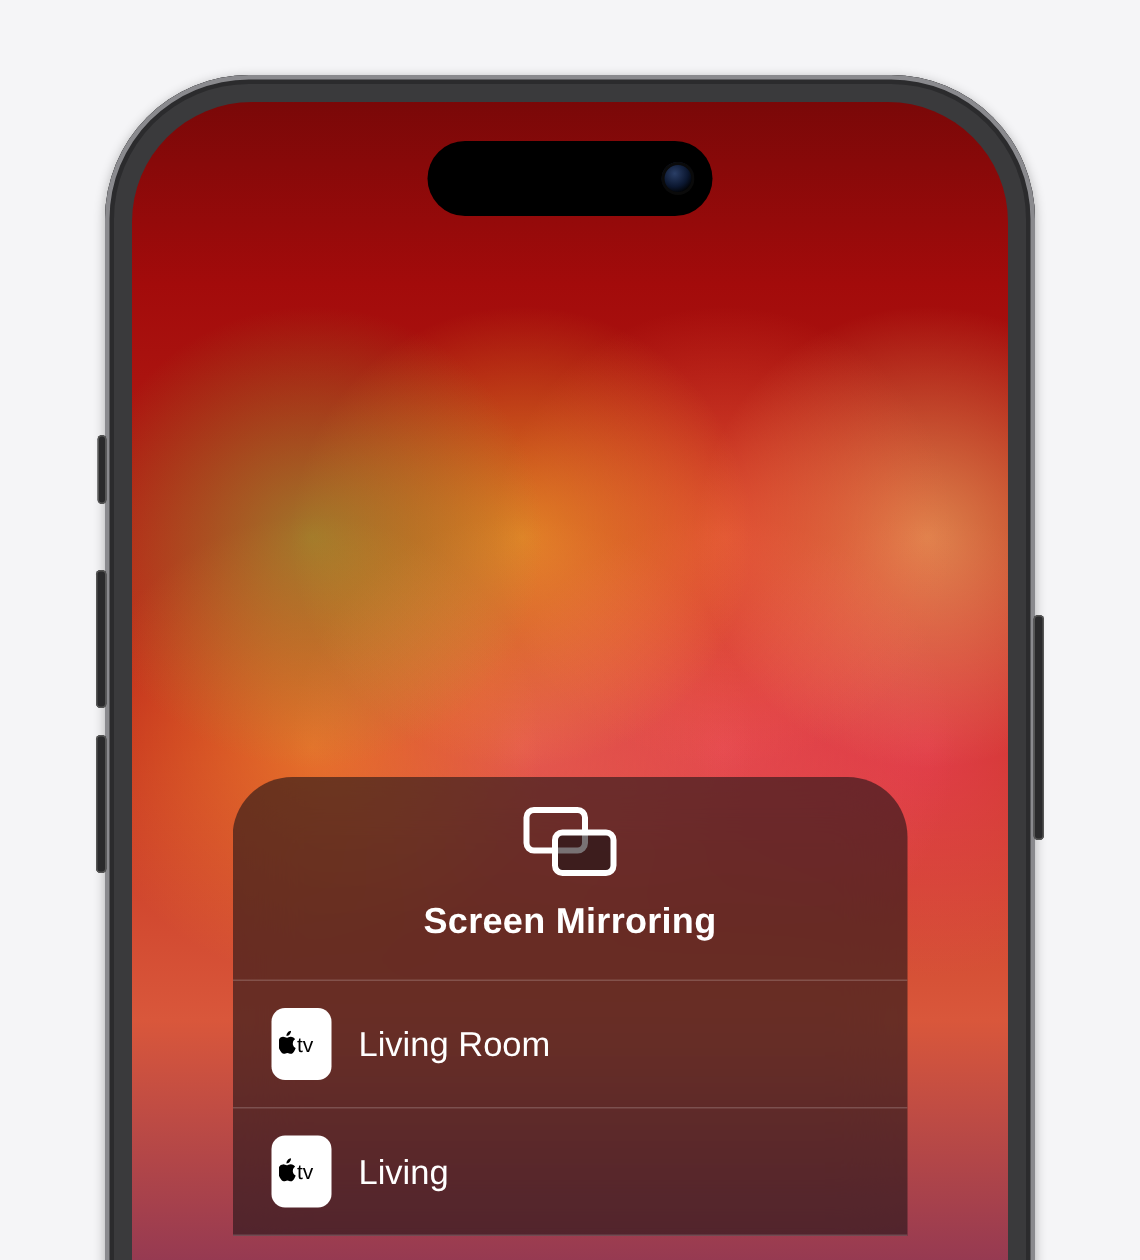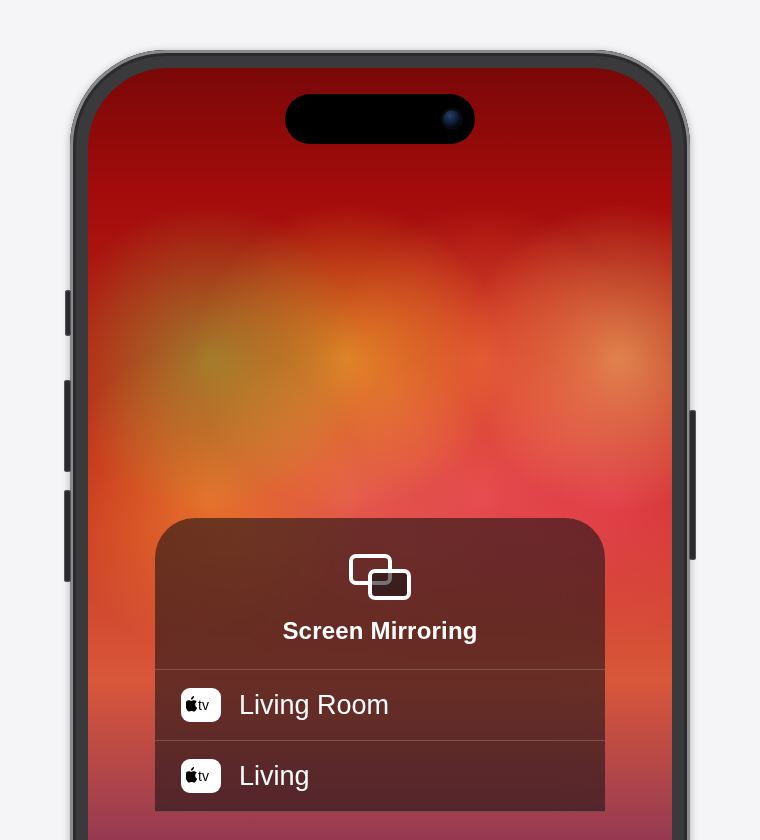--- a/index.html
+++ b/index.html
@@ -83,21 +83,21 @@
   }
 
   
   .popup {
     position: absolute;
     left: 50%;
     transform: translateX(-50%);
     top: 450px;
     width: 450px;
     border-radius: 40px 40px 0 0;
-    padding-top: 35px;
+    padding-top: 19px;
     background: rgba(30, 20, 24, 0.60);
     backdrop-filter: blur(20px);
     -webkit-backdrop-filter: blur(20px);
     color: #fff;
     overflow: hidden;
   }
   .popup-header {
     display: flex;
     flex-direction: column;
     align-items: center;
@@ -118,32 +118,32 @@
     gap: 18px;
     padding: 18px 26px;
     border-top: 1px solid rgba(255,255,255,.18);
     cursor: pointer;
   }
   .device-item:last-child {
     border-bottom: 1px solid rgba(255,255,255,.18);
   }
 
   .atv-icon {
-    width: 40px; height: 34px;
+    width: 40px; height: 48px;
     border-radius: 9px;
     background: #fff;
     display: flex;
     align-items: center;
     justify-content: center;
     flex-shrink: 0;
   }
   .atv-icon svg { display: block; }
 
   .device-label {
-    font-size: 27px;
+    font-size: 23px;
     font-weight: 400;
     color: #fff;
   }
 
 </style>
 </head>
 <body>
 
 <div class="phone">
   <div class="btn-side btn-silent"></div>

